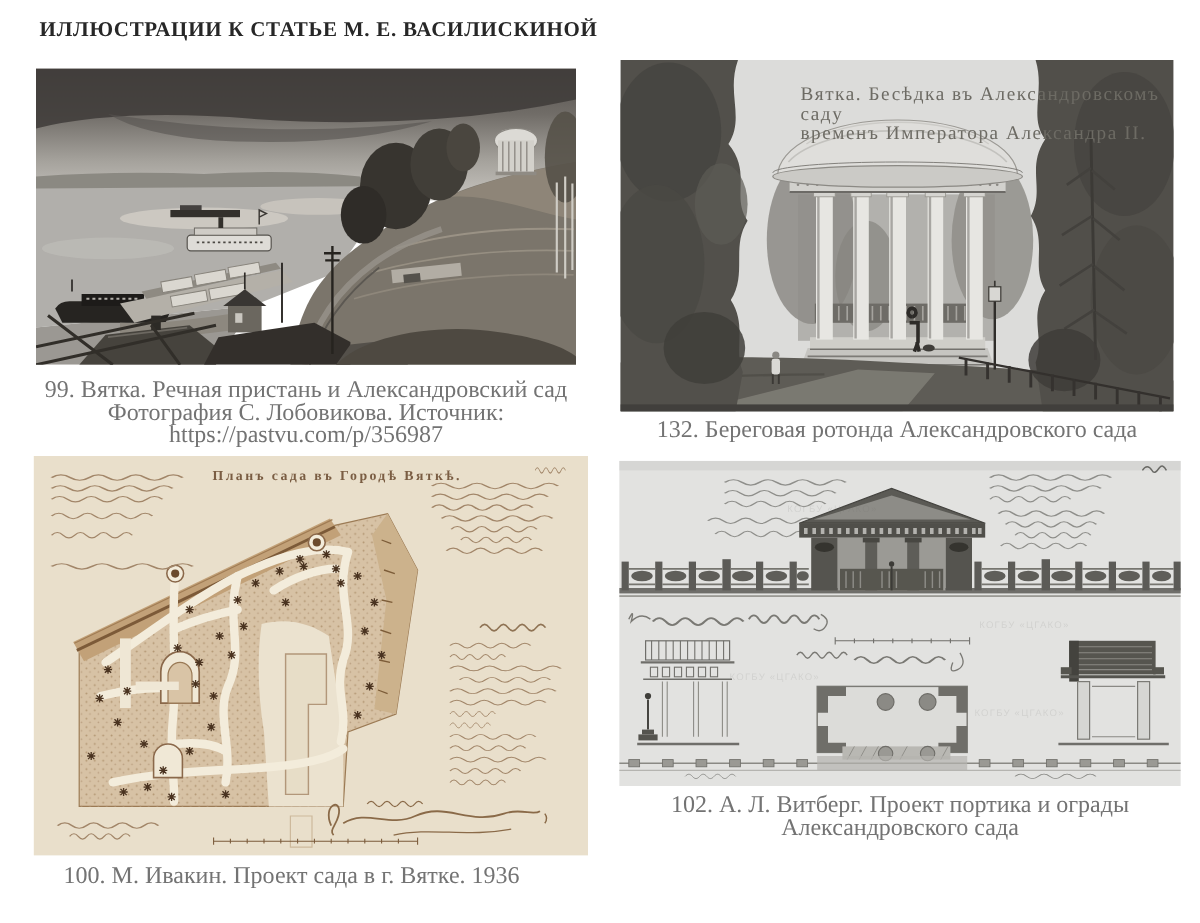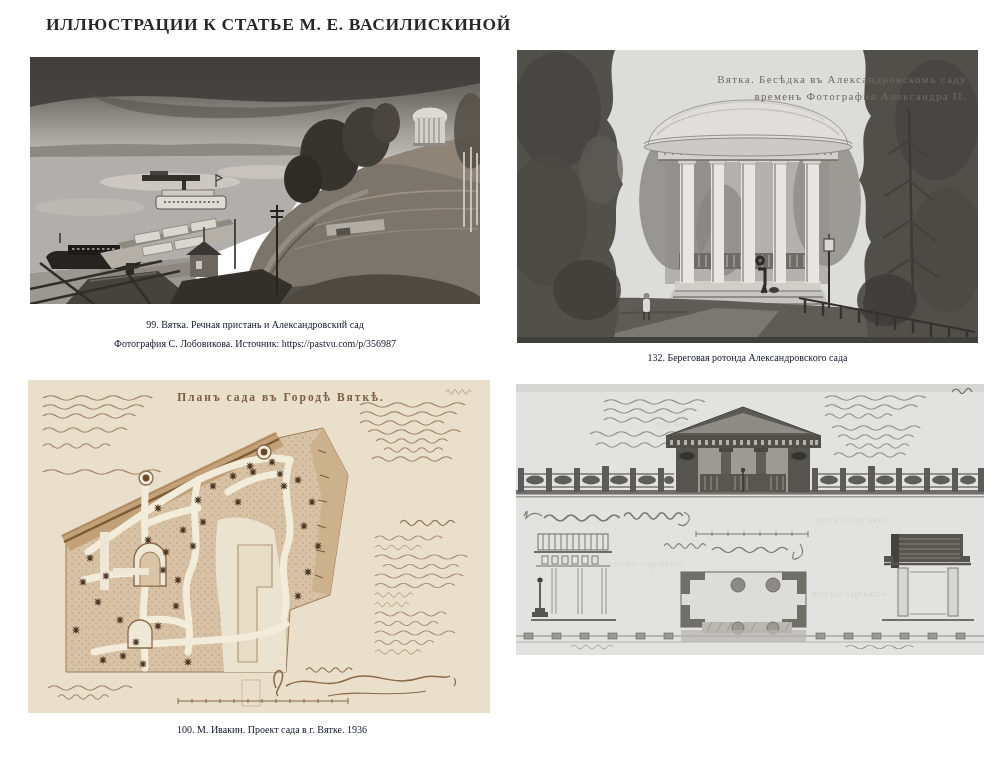--- a/index.html
+++ b/index.html
@@ -1,28 +1,28 @@
 <!DOCTYPE html>
 <html><head>
 <meta charset="utf-8">
 <style>
   html,body{margin:0;padding:0;background:#ffffff;}
   .page{position:relative;width:1000px;height:769px;background:#ffffff;overflow:hidden;
         font-family:"Liberation Serif",serif;}
-  .page-title{position:absolute;left:46px;top:14px;margin:0;font-size:17.5px;font-weight:bold;
+  .page-title{position:absolute;left:33px;top:14px;margin:0;font-size:17.5px;font-weight:bold;
         letter-spacing:.6px;color:#272727;font-family:"Liberation Serif",serif;}
   .fig{position:absolute;}
   .fig svg{display:block;}
-  .caption{position:absolute;text-align:center;font-size:10px;line-height:18.6px;color:#0f172a;}
+  .caption{position:absolute;text-align:center;font-size:20px;line-height:18.6px;color:#737373;}
   .cap99{left:30px;top:316px;width:450px;}
   .cap101{left:517px;top:349px;width:461px;}
-  .cap100{left:41px;top:721px;width:462px;text-align:center;}
+  .cap100{left:12px;top:721px;width:462px;text-align:center;}
   .cap102{left:516px;top:662px;width:468px;}
-  .postcard-text{position:absolute;left:150px;top:21px;width:300px;text-align:right;
-        font-size:11px;line-height:16.5px;letter-spacing:1.3px;color:#6d6b64;}
+  .postcard-text{position:absolute;left:150px;top:21px;width:300px;text-align:left;
+        font-size:16px;line-height:16.5px;letter-spacing:1.3px;color:#6d6b64;}
   .plan-title{position:absolute;left:118px;top:11px;width:270px;text-align:center;
         font-size:11.5px;font-weight:bold;letter-spacing:2px;color:#7a5d43;}
   .wm{position:absolute;font-size:8px;letter-spacing:1px;color:#6a6a66;opacity:.13;
         font-family:"Liberation Sans",sans-serif;white-space:nowrap;}
 </style>
 </head>
 <body>
 
 <div class="page">
 
@@ -224,21 +224,21 @@
       <path d="M243,214 a3.2,3.5 0 1 1 .1,0 M241,219 h7 v16 l-3,8 M247,235 l2,8" stroke="#2d2b28" stroke-width="3" fill="none"></path>
       <rect x="126" y="249" width="7" height="13" rx="2" fill="#dad9d5"></rect>
       <circle cx="129.5" cy="246" r="3" fill="#8a8883"></circle>
       <path d="M127,262 v8 M132,262 v8" stroke="#3c3a36" stroke-width="1.6"></path>
       <ellipse cx="257" cy="240" rx="5" ry="3" fill="#3f3d39"></ellipse>
 
       <rect x="0" y="287" width="461" height="6" fill="#413f3c"></rect>
     </svg>
     <div class="postcard-text">
       <div>Вятка. Бесѣдка въ Александровскомъ саду</div>
-      <div>временъ Фотография Александра II.</div>
+      <div>временъ Императора Александра II.</div>
     </div>
   </div>
   <div class="caption cap101">
     <div>132. Береговая ротонда Александровского сада</div>
   </div>
 
   <div class="fig" style="left:28px;top:380px;width:408px;height:333px;">
     <svg width="462" height="333" viewBox="0 0 462 333">
       <defs>
         <pattern id="p3stip" width="7" height="7" patternUnits="userSpaceOnUse">
@@ -592,14 +592,17 @@
       <g stroke="#8a8a86" stroke-width=".8">
         <use href="#p4sq" transform="translate(55,263) scale(1.0,0.8)"></use>
         <use href="#p4sq" transform="translate(330,263) scale(1.6,0.8)"></use>
       </g>
     </svg>
     <div class="wm" style="left:140px;top:36px;">КОГБУ «ЦГАКО»</div>
     <div class="wm" style="left:300px;top:132px;">КОГБУ «ЦГАКО»</div>
     <div class="wm" style="left:92px;top:176px;">КОГБУ «ЦГАКО»</div>
     <div class="wm" style="left:296px;top:206px;">КОГБУ «ЦГАКО»</div>
   </div>
+  <div class="caption cap102">
+    <div>102. А. Л. Витберг. Проект портика и ограды Александровского сада</div>
+  </div>
 
 </div>
 
 </body></html>

